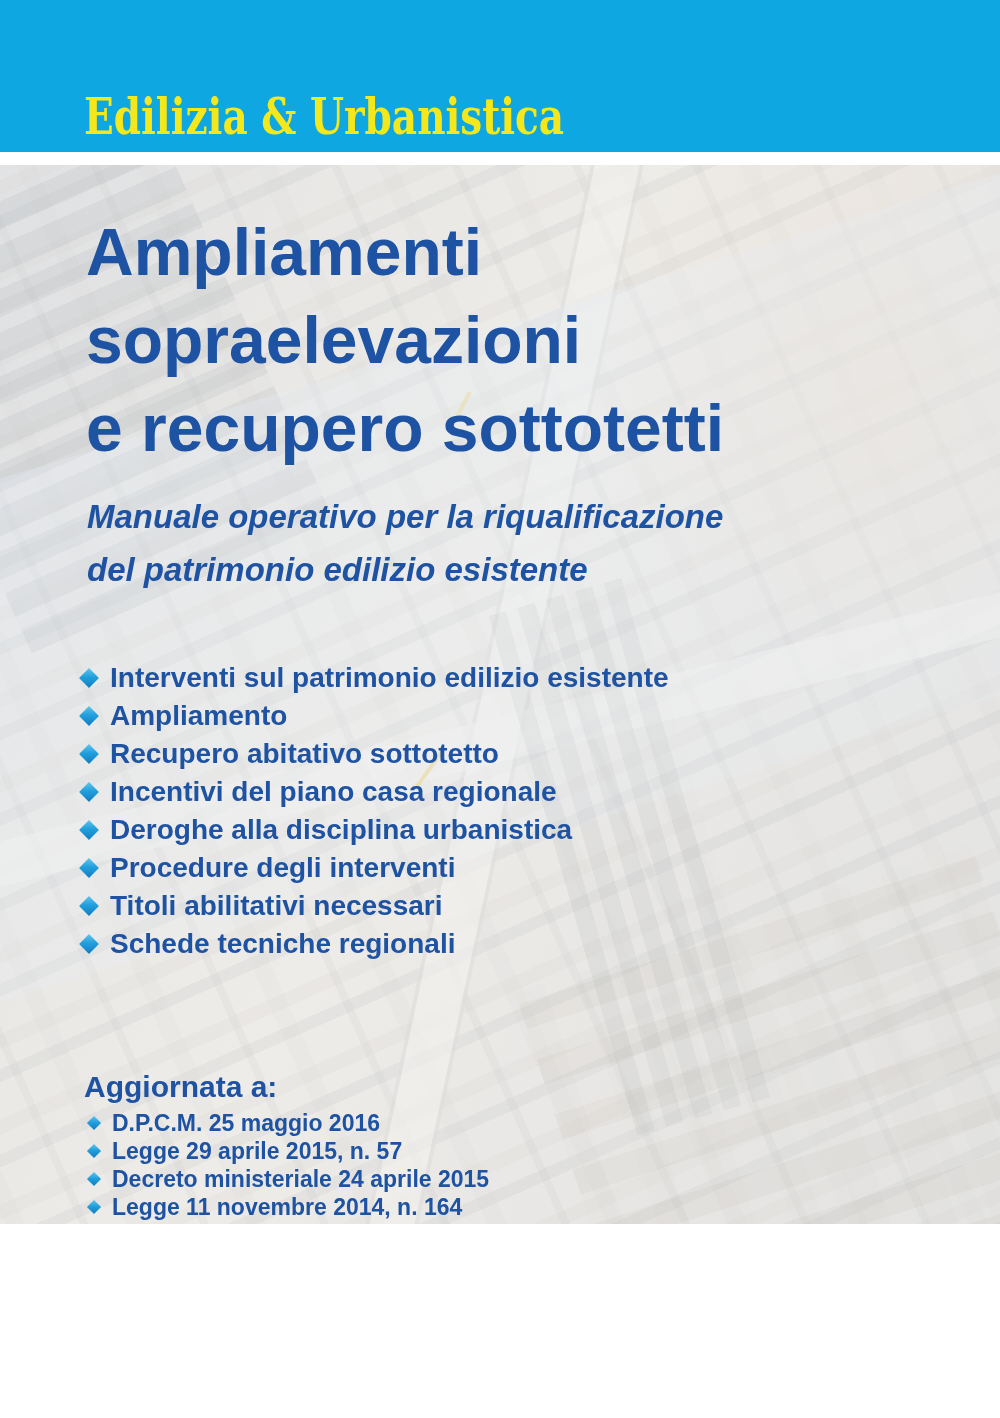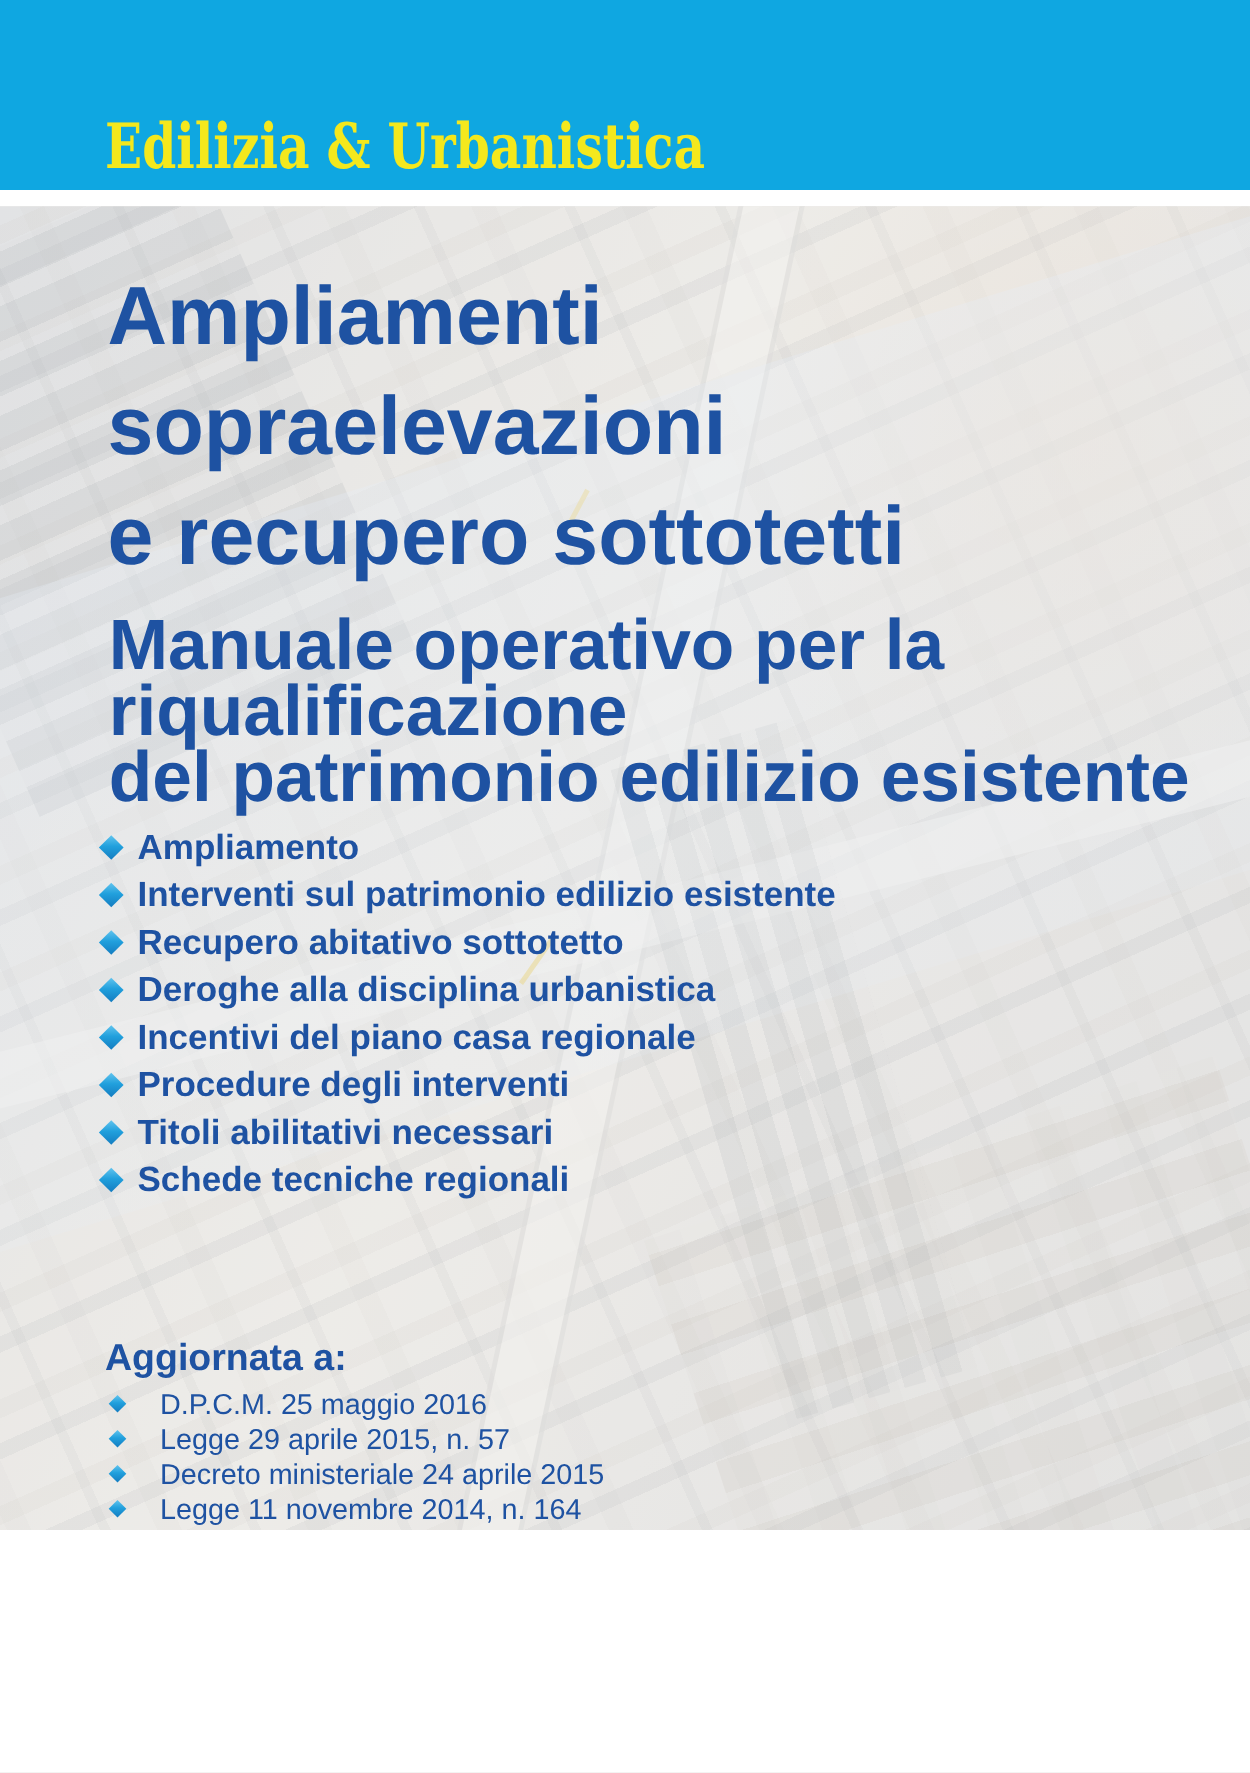--- a/index.html
+++ b/index.html
@@ -59,39 +59,39 @@
 
   
   .title{
     position:absolute;left:86px;top:208px;margin:0;
     font-size:66px;line-height:88px;font-weight:bold;color:var(--title-blue);
     letter-spacing:0px;
   }
   .title span{display:block;}
   .subtitle{
     position:absolute;left:87px;top:490px;margin:0;
-    font-size:57px;line-height:53px;font-weight:bold;color:var(--title-blue);
+    font-size:33px;line-height:53px;font-weight:bold;color:var(--title-blue);font-style:italic;
   }
   .subtitle span{display:block;}
 
   ul.topics{position:absolute;left:80px;top:659px;margin:0;padding:0;list-style:none;}
   ul.topics li{display:flex;align-items:center;height:38px;}
   .diamond{
     width:14px;height:14px;flex:none;margin:0 14px 0 2px;
     background:linear-gradient(135deg,#62c4ee 0%,var(--bullet-cyan) 45%,#147cc0 100%);
     transform:rotate(45deg);
   }
   .topic-label{font-size:28px;font-weight:bold;color:var(--title-blue);white-space:nowrap;}
 
   .updates{position:absolute;left:84px;top:1070px;}
   .updates-heading{font-size:30px;font-weight:bold;color:var(--title-blue);}
   ul.update-list{margin:5px 0 0 0;padding:0;list-style:none;}
   ul.update-list li{display:flex;align-items:center;height:28px;}
   .diamond.small{width:10px;height:10px;margin:0 13px 0 5px;}
-  .update-label{font-size:23px;font-weight:normal;color:var(--title-blue);white-space:nowrap;margin-left:16px;}
+  .update-label{font-size:23px;font-weight:bold;color:var(--title-blue);white-space:nowrap;}
 </style>
 </head>
 <body>
 
 <div class="cover">
 
   <div class="photo">
     <div class="ph ph-grad"></div>
     <div class="ph ph-tex1"></div>
     <div class="ph ph-tex2"></div>
@@ -119,37 +119,37 @@
   </h1>
 
   <h3 class="subtitle">
     <span>Manuale operativo per la riqualificazione</span>
     <span>del patrimonio edilizio esistente</span>
   </h3>
 
   <ul class="topics">
     <li>
       <span class="diamond"></span>
-      <span class="topic-label">Ampliamento</span>
+      <span class="topic-label">Interventi sul patrimonio edilizio esistente</span>
     </li>
     <li>
       <span class="diamond"></span>
-      <span class="topic-label">Interventi sul patrimonio edilizio esistente</span>
+      <span class="topic-label">Ampliamento</span>
     </li>
     <li>
       <span class="diamond"></span>
       <span class="topic-label">Recupero abitativo sottotetto</span>
     </li>
     <li>
       <span class="diamond"></span>
-      <span class="topic-label">Deroghe alla disciplina urbanistica</span>
+      <span class="topic-label">Incentivi del piano casa regionale</span>
     </li>
     <li>
       <span class="diamond"></span>
-      <span class="topic-label">Incentivi del piano casa regionale</span>
+      <span class="topic-label">Deroghe alla disciplina urbanistica</span>
     </li>
     <li>
       <span class="diamond"></span>
       <span class="topic-label">Procedure degli interventi</span>
     </li>
     <li>
       <span class="diamond"></span>
       <span class="topic-label">Titoli abilitativi necessari</span>
     </li>
     <li>

